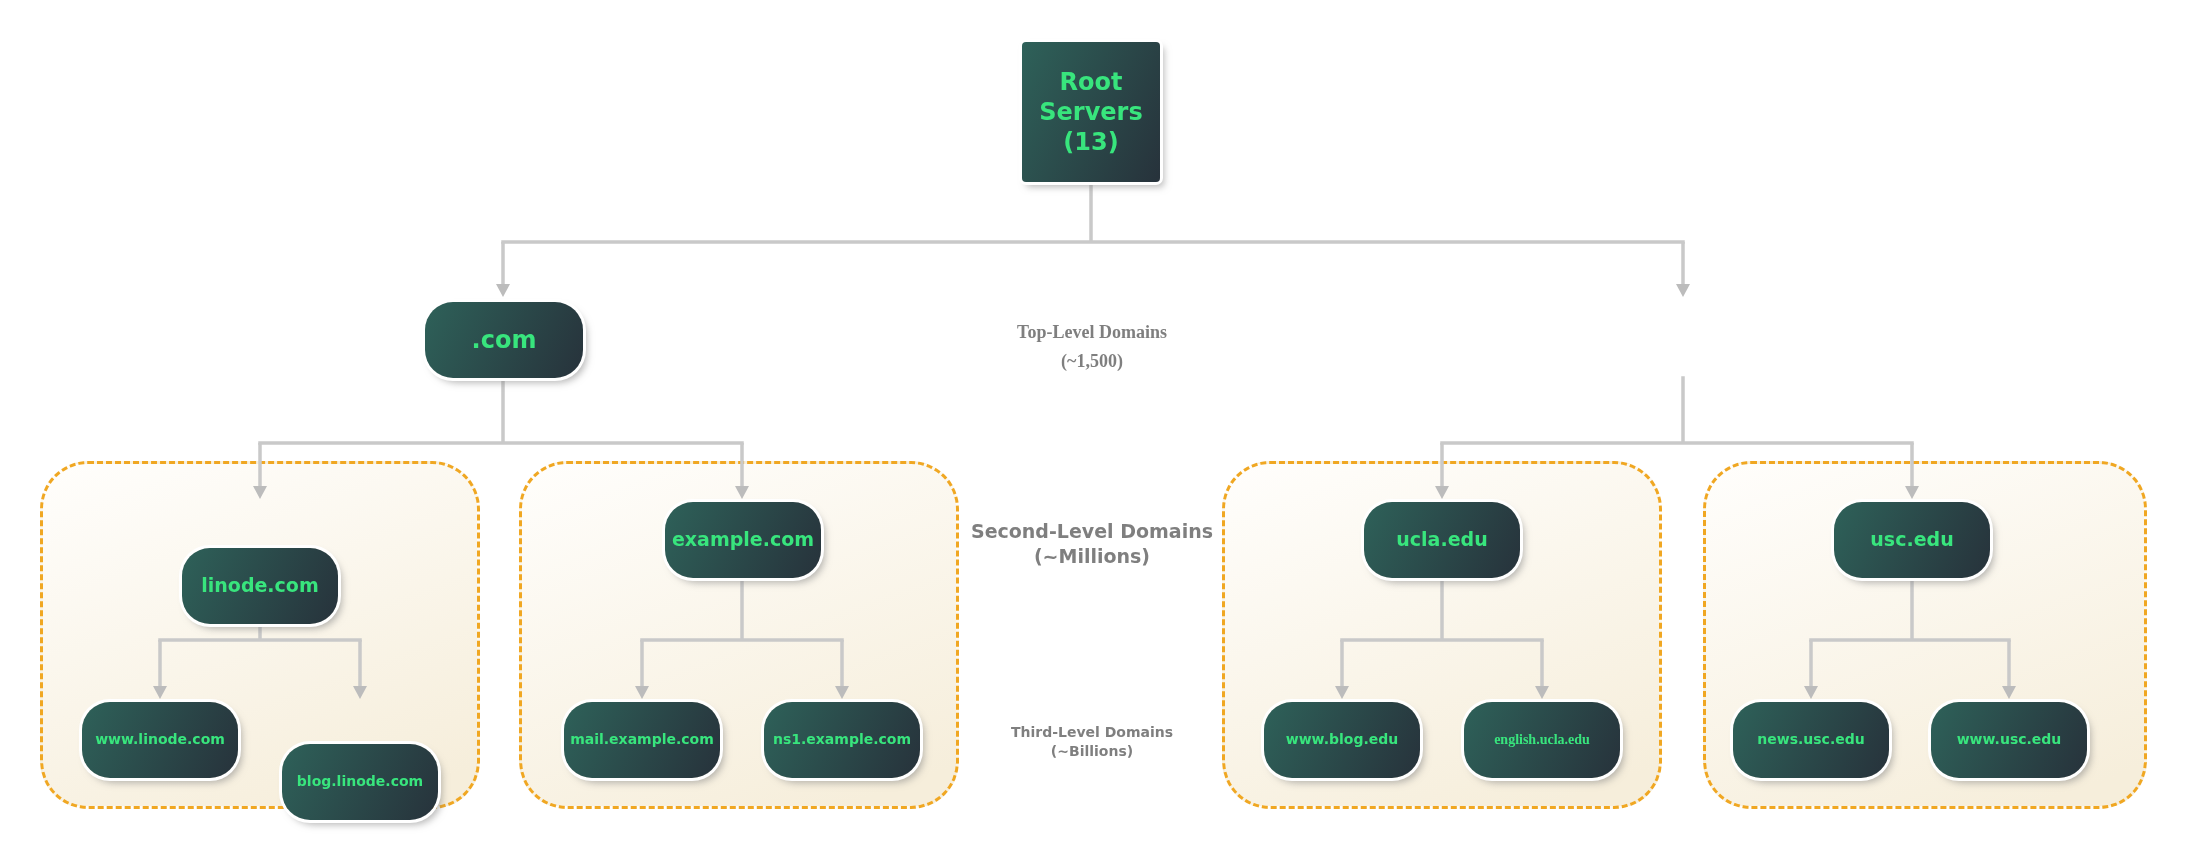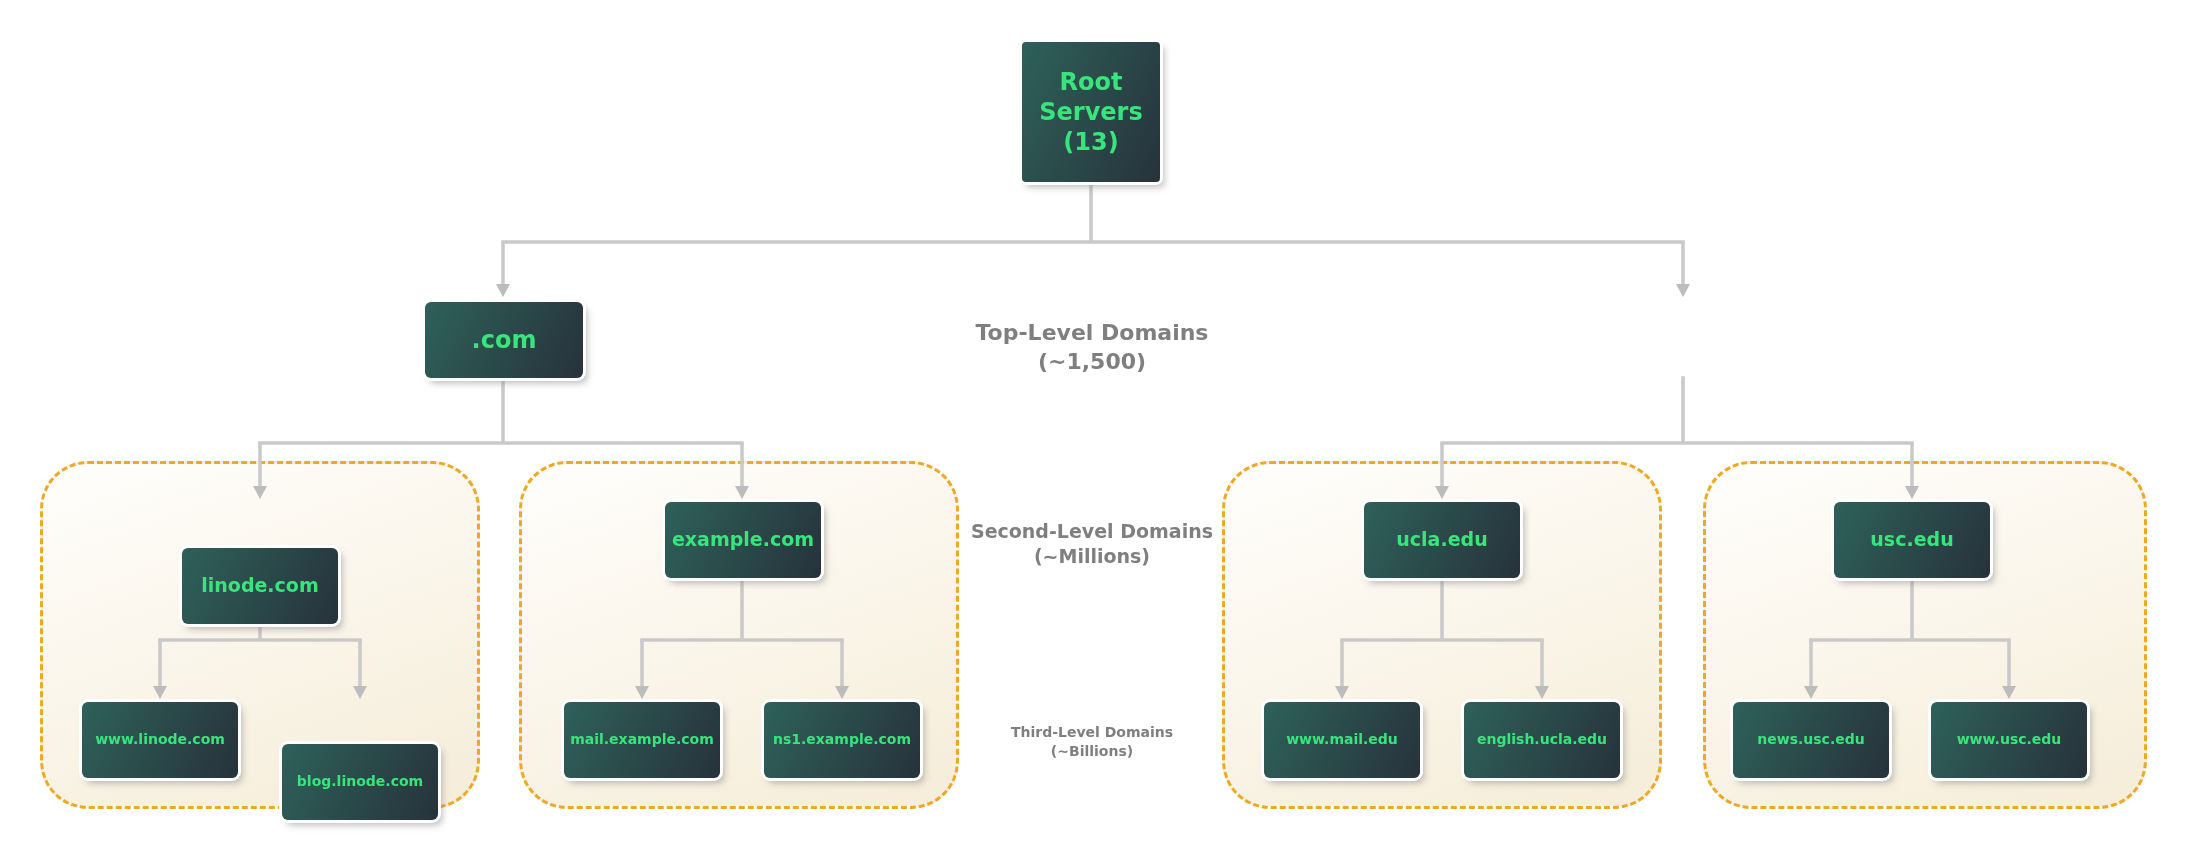--- a/index.html
+++ b/index.html
@@ -56,40 +56,40 @@
   .node {
     position: absolute;
     z-index: 3;
     display: flex;
     align-items: center;
     justify-content: center;
     text-align: center;
     font-weight: bold;
     color: var(--node-text);
     background: linear-gradient(115deg, var(--node-grad-start) 0%, var(--node-grad-end) 100%);
-    border-radius: 6px;
+    border-radius: 28px;
     box-shadow: 0 0 0 3px #ffffff, 4px 5px 7px rgba(130,130,130,0.55);
     padding: 0 6px;
     line-height: 1.25;
   }
   .node.root  { border-radius: 4px; font-size: 24px; padding: 0 14px; }
   .node.tld   { font-size: 24px; }
   .node.sld   { font-size: 19px; }
   .node.third { font-size: 14px; }
 
   .level-label {
     position: absolute;
     left: 962px;
     width: 260px;
     z-index: 3;
     text-align: center;
     font-weight: bold;
     color: var(--level-label);
   }
-  .level-label.l1 { top: 318px; font-size: 22px; line-height: 29px; }
+  .level-label.l1 { top: 318px; font-size: 18px; line-height: 29px; font-family: Liberation Serif, serif; }
   .level-label.l2 { top: 519px; font-size: 19px; line-height: 25px; }
   .level-label.l3 { top: 723px; font-size: 14px; line-height: 19px; }
 </style>
 </head>
 <body>
 
 <div class="canvas">
 
   <svg class="connectors" viewBox="0 0 2187 862">
     <defs>
@@ -146,18 +146,18 @@
 
   <div class="node sld" style="left:182px; top:502px; width:156px; height:76px;margin-top:46px;">linode.com</div>
   <div class="node sld" style="left:665px; top:502px; width:156px; height:76px;">example.com</div>
   <div class="node sld" style="left:1364px; top:502px; width:156px; height:76px;">ucla.edu</div>
   <div class="node sld" style="left:1834px; top:502px; width:156px; height:76px;">usc.edu</div>
 
   <div class="node third" style="left:82px; top:702px; width:156px; height:76px;">www.linode.com</div>
   <div class="node third" style="left:282px; top:702px; width:156px; height:76px;margin-top:42px;">blog.linode.com</div>
   <div class="node third" style="left:564px; top:702px; width:156px; height:76px;">mail.example.com</div>
   <div class="node third" style="left:764px; top:702px; width:156px; height:76px;">ns1.example.com</div>
-  <div class="node third" style="left:1264px; top:702px; width:156px; height:76px;">www.mail.edu</div>
-  <div class="node third" style="left:1464px; top:702px; width:156px; height:76px;">english.ucla.edu</div>
+  <div class="node third" style="left:1264px; top:702px; width:156px; height:76px;">www.blog.edu</div>
+  <div class="node third" style="left:1464px; top:702px; width:156px; height:76px;font-family:Liberation Serif, serif;">english.ucla.edu</div>
   <div class="node third" style="left:1733px; top:702px; width:156px; height:76px;">news.usc.edu</div>
   <div class="node third" style="left:1931px; top:702px; width:156px; height:76px;">www.usc.edu</div>
 
 </div>
 
 </body></html>

